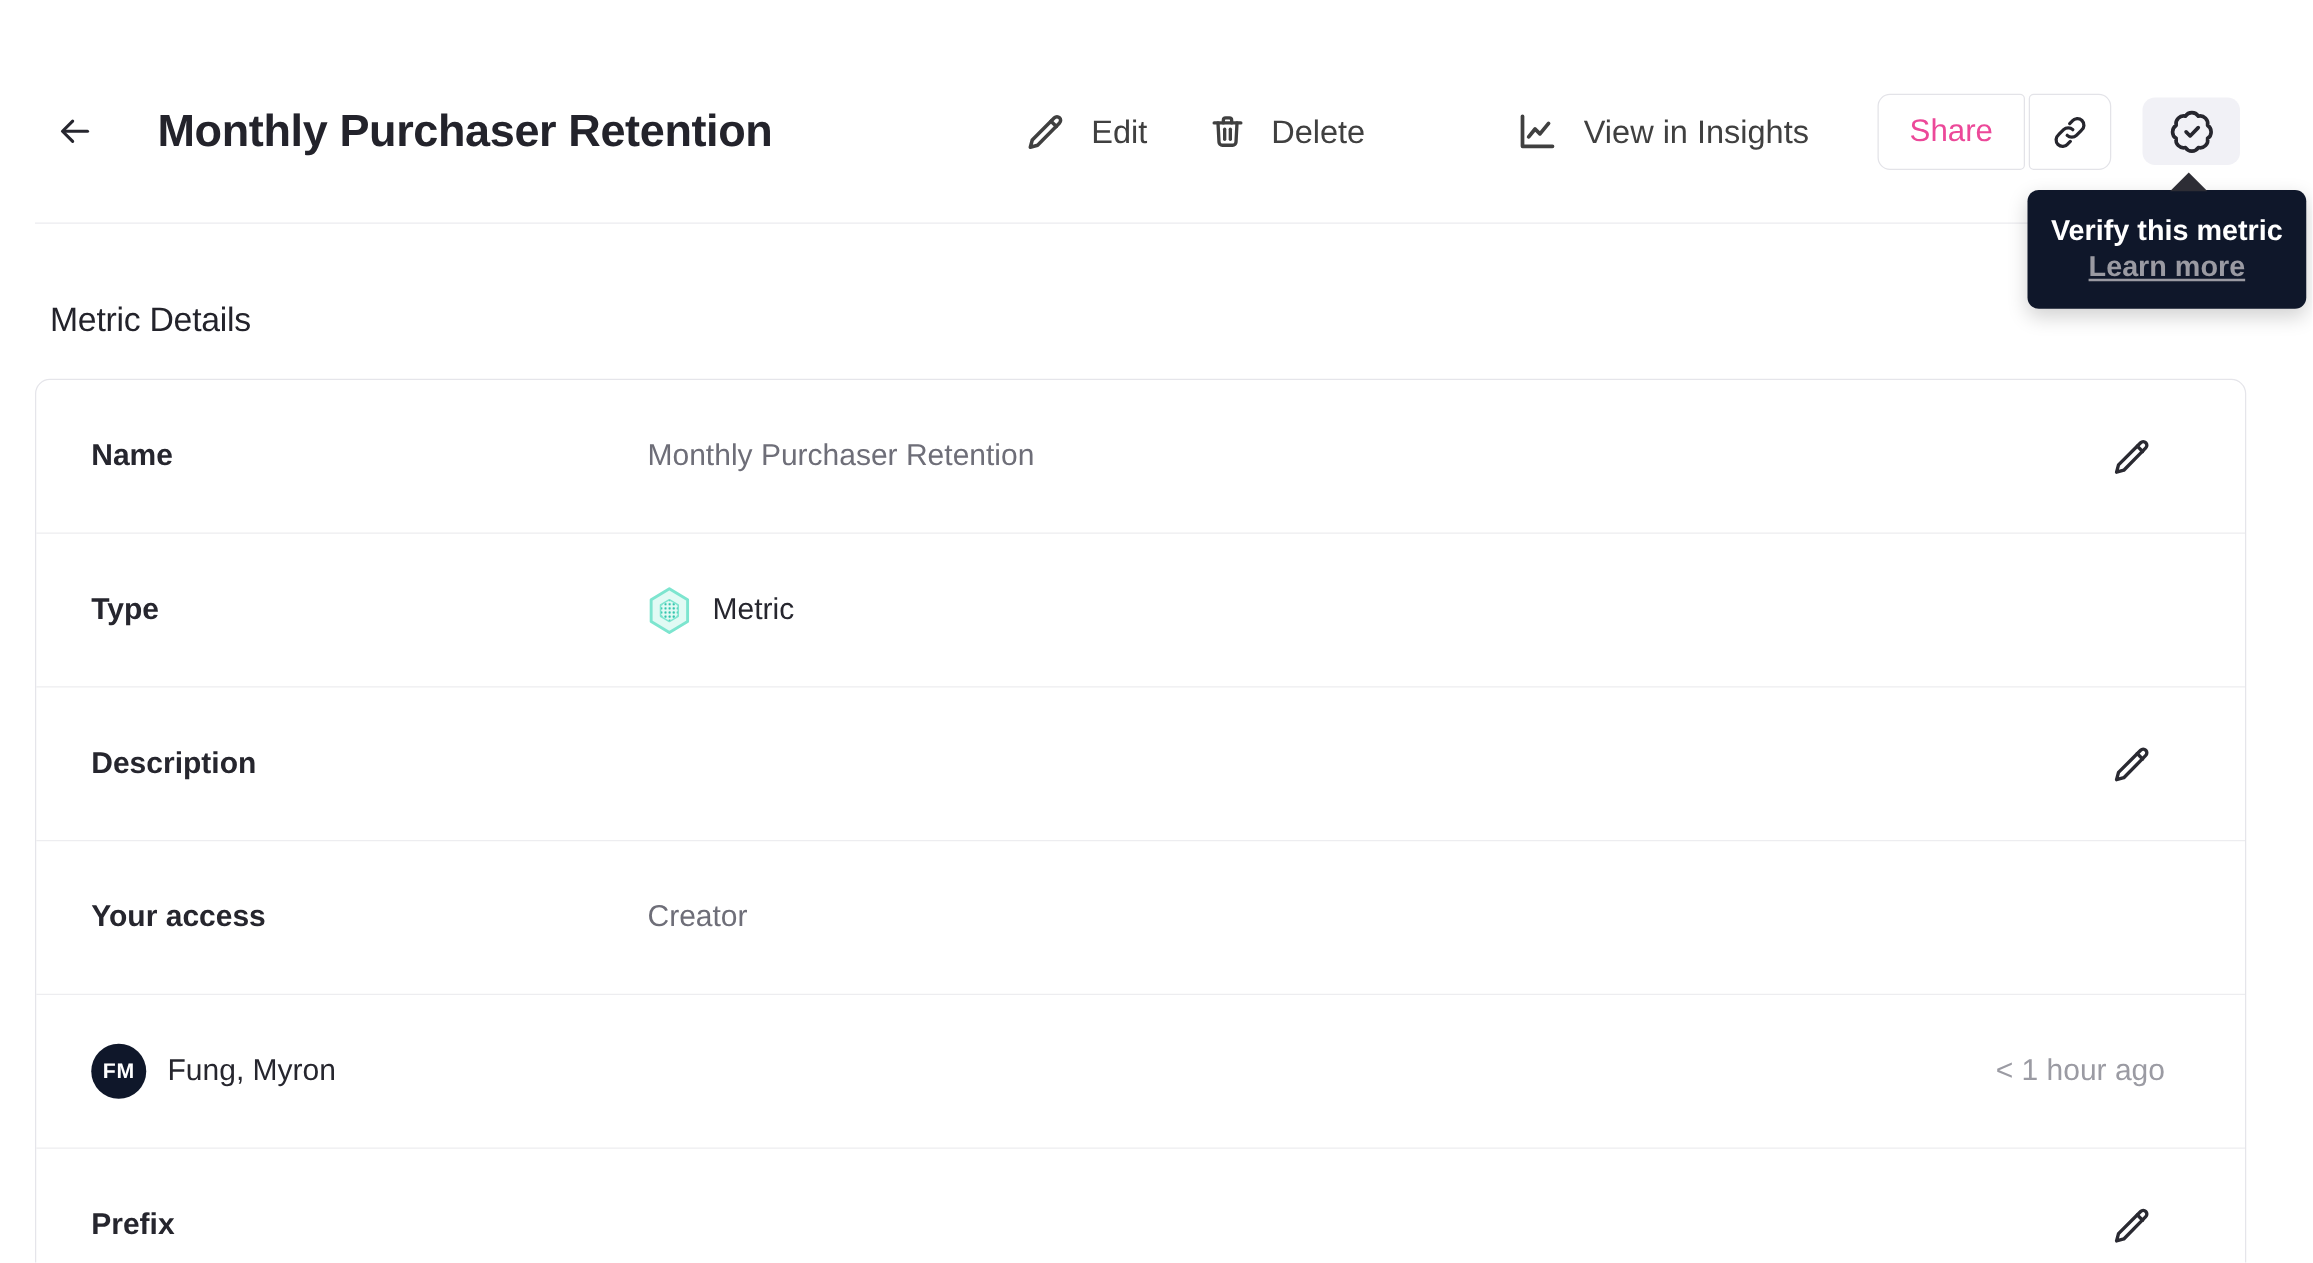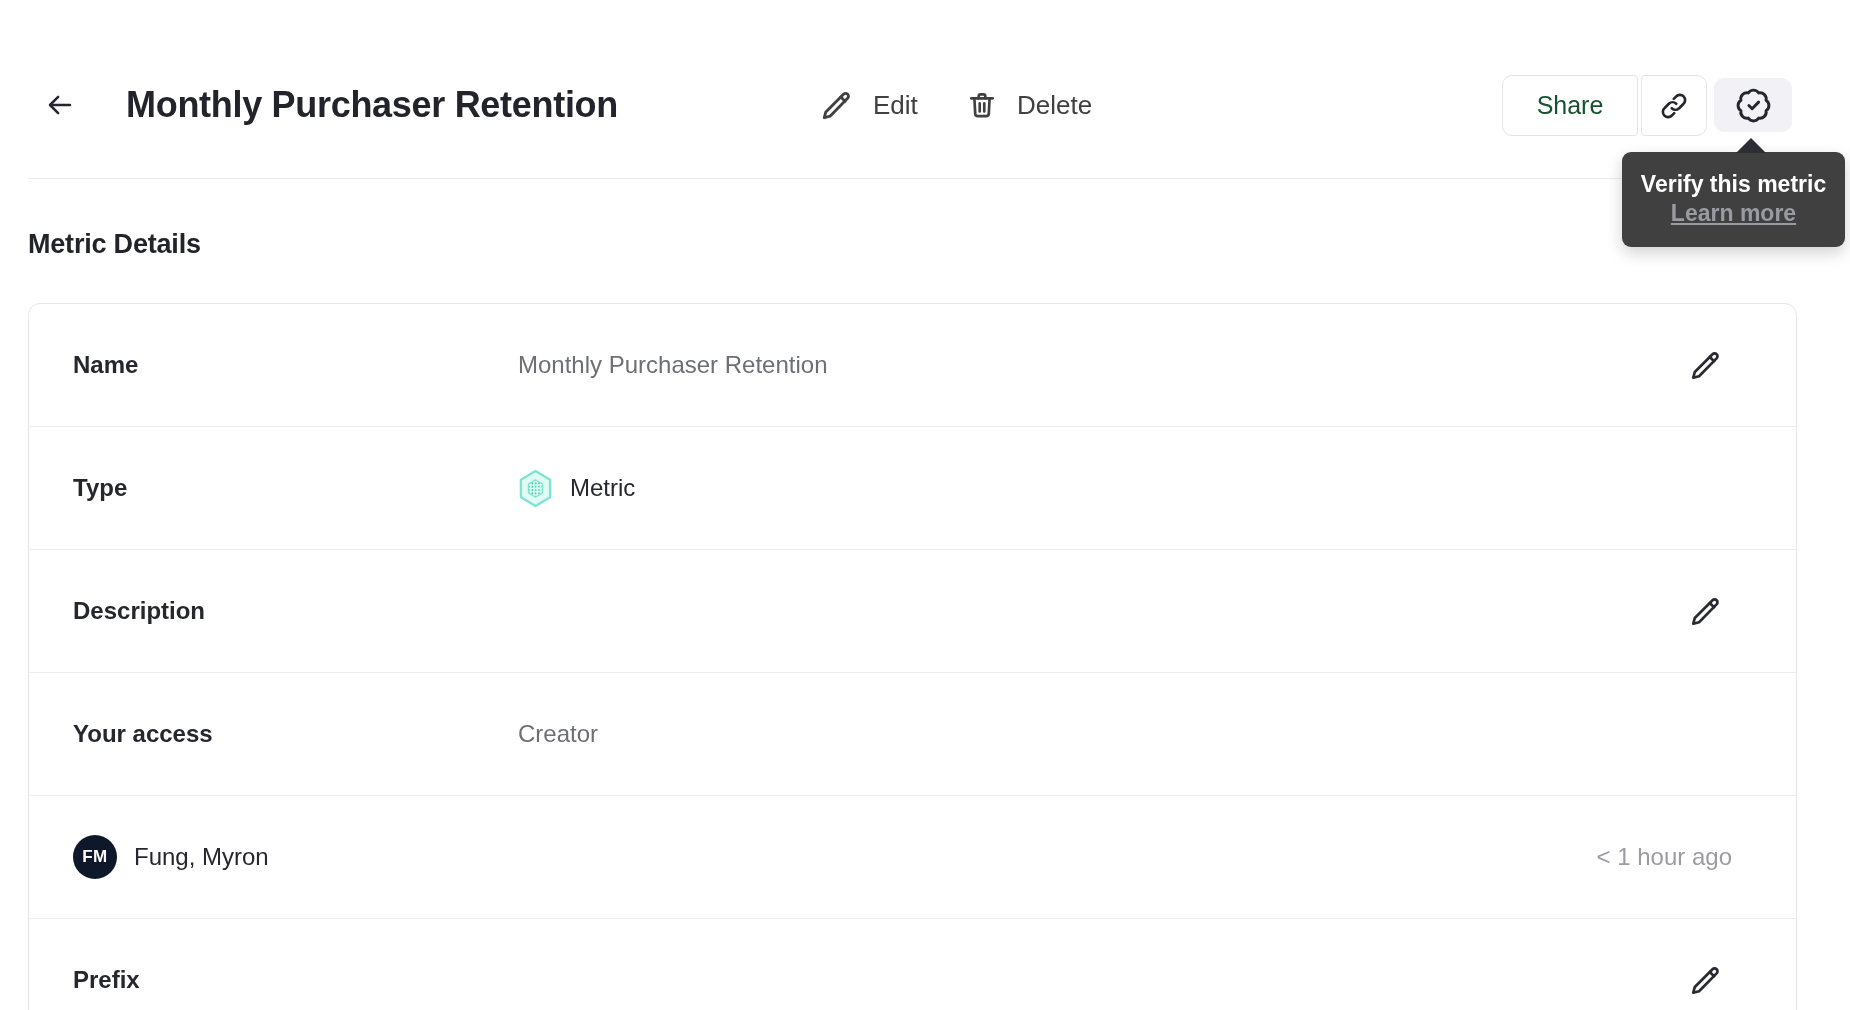--- a/index.html
+++ b/index.html
@@ -24,55 +24,55 @@
     background:none;border:none;padding:0;cursor:pointer;color:#404040;
     font-family:inherit;font-size:26px;font-weight:500;white-space:nowrap;
   }
   .hdr-action.edit{left:820px;}
   .hdr-action.delete{left:966px;}
   .hdr-action.insights{left:1212px;}
   .share-group{
     position:absolute;left:1502px;top:75px;height:61px;display:flex;gap:3px;
   }
   .share-btn{
-    width:136px;height:61px;box-sizing:border-box;background:#fff;border:1px solid #e3e3e8;
-    border-radius:10px 4px 4px 10px;font-family:inherit;font-size:25px;font-weight:500;color:#14532d;cursor:pointer;
+    width:118px;height:61px;box-sizing:border-box;background:#fff;border:1px solid #e3e3e8;
+    border-radius:10px 4px 4px 10px;font-family:inherit;font-size:25px;font-weight:500;color:#ec4899;cursor:pointer;
     display:flex;align-items:center;justify-content:center;
   }
   .link-btn{
     width:66px;height:61px;box-sizing:border-box;background:#fff;border:1px solid #e3e3e8;
     border-radius:4px 10px 10px 4px;cursor:pointer;color:#26262e;
     display:flex;align-items:center;justify-content:center;padding:0;
   }
   .verify-btn{
     position:absolute;left:1714px;top:78px;width:78px;height:54px;
     background:#f1f1f6;border:none;border-radius:10px;cursor:pointer;color:#26262e;
     display:flex;align-items:center;justify-content:center;padding:0;
   }
   .header-divider{
     position:absolute;left:28px;right:28px;top:178px;height:1px;background:#ececf0;
   }
 
   
   .verify-tooltip{
     position:absolute;left:1622px;top:152px;width:223px;height:95px;box-sizing:border-box;
-    background:#404040;border-radius:9px;box-shadow:0 6px 16px rgba(0,0,0,.18);
+    background:#0f172a;border-radius:9px;box-shadow:0 6px 16px rgba(0,0,0,.18);
     text-align:center;padding-top:17px;z-index:5;
   }
   .verify-tooltip .arrow{
     position:absolute;top:-14px;left:114px;width:0;height:0;
     border-left:15px solid transparent;border-right:15px solid transparent;border-bottom:15px solid #2d2d35;
   }
   .tt-title{color:#ffffff;font-size:23px;font-weight:700;line-height:30px;}
   .tt-link{display:inline-block;color:#9a9aa2;font-size:23px;font-weight:600;line-height:29px;text-decoration:underline;cursor:pointer;}
 
   
   .section-heading{
-    position:absolute;left:28px;top:229px;margin:0;
-    font-size:27px;font-weight:700;color:#23232b;letter-spacing:-.2px;
+    position:absolute;left:28px;top:229px;margin:12px;
+    font-size:27px;font-weight:400;color:#23232b;letter-spacing:-.2px;
   }
   .card{
     position:absolute;left:28px;top:303px;width:1769px;height:860px;box-sizing:border-box;
     border:1px solid #e5e5ea;border-radius:12px;background:#fff;
   }
   .row{
     height:122px;box-sizing:content-box;border-bottom:1px solid #ededf0;
     display:flex;align-items:center;padding:0 64px 0 44px;
   }
   .row:last-child{border-bottom:none;}
@@ -124,20 +124,29 @@
         <path d="M4 7h16"></path>
           <path d="M9.5 7V5.4A1.4 1.4 0 0 1 10.9 4h2.2a1.4 1.4 0 0 1 1.4 1.4V7"></path>
         <path d="M6.3 7l.6 11.5A2 2 0 0 0 8.9 20.4h6.2a2 2 0 0 0 2-1.9L17.7 7"></path>
         <path d="M10.3 10.8v6"></path>
           <path d="M13.7 10.8v6"></path>
       </svg>
     </span>
     <span>Delete</span>
   </button>
 
+  <button class="hdr-action insights">
+    <span>
+      <svg width="36" height="36" viewBox="0 0 24 24" fill="none" stroke="currentColor" stroke-width="2" stroke-linecap="round" stroke-linejoin="round">
+        <path d="M4 4v16h16"></path>
+          <path d="M7.3 15l3.4-4.2 2.6 2.6 4.6-5.6"></path>
+      </svg>
+    </span>
+    <span>View in Insights</span>
+  </button>
 
   <div class="share-group">
     <button class="share-btn">
       <span>Share</span>
     </button>
     <button class="link-btn">
       <span>
         <svg width="30" height="30" viewBox="0 0 24 24" fill="none" stroke="currentColor" stroke-width="2.1" stroke-linecap="round" stroke-linejoin="round">
           <path d="M10.2 13.8a4.2 4.2 0 0 0 5.9 0l3.2-3.2a4.2 4.2 0 1 0-5.9-5.9l-1.6 1.6"></path>
           <path d="M13.8 10.2a4.2 4.2 0 0 0-5.9 0l-3.2 3.2a4.2 4.2 0 1 0 5.9 5.9l1.6-1.6"></path>

